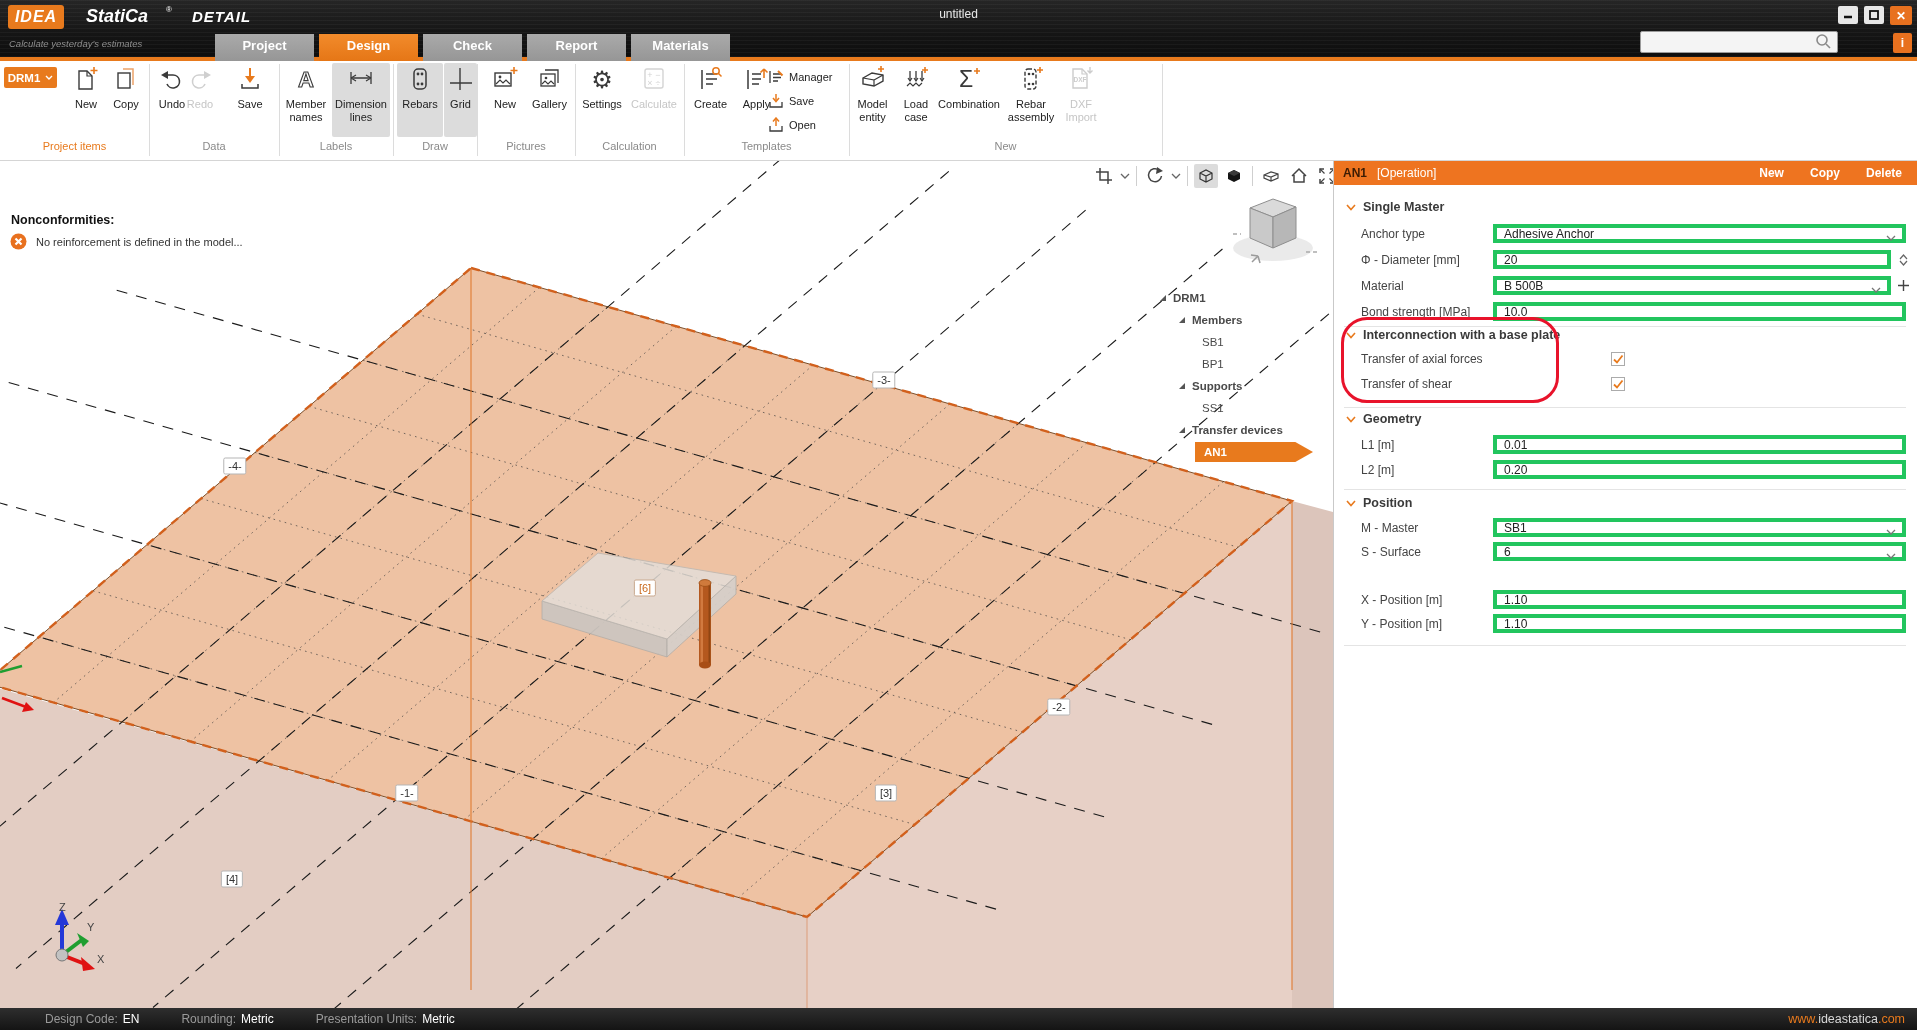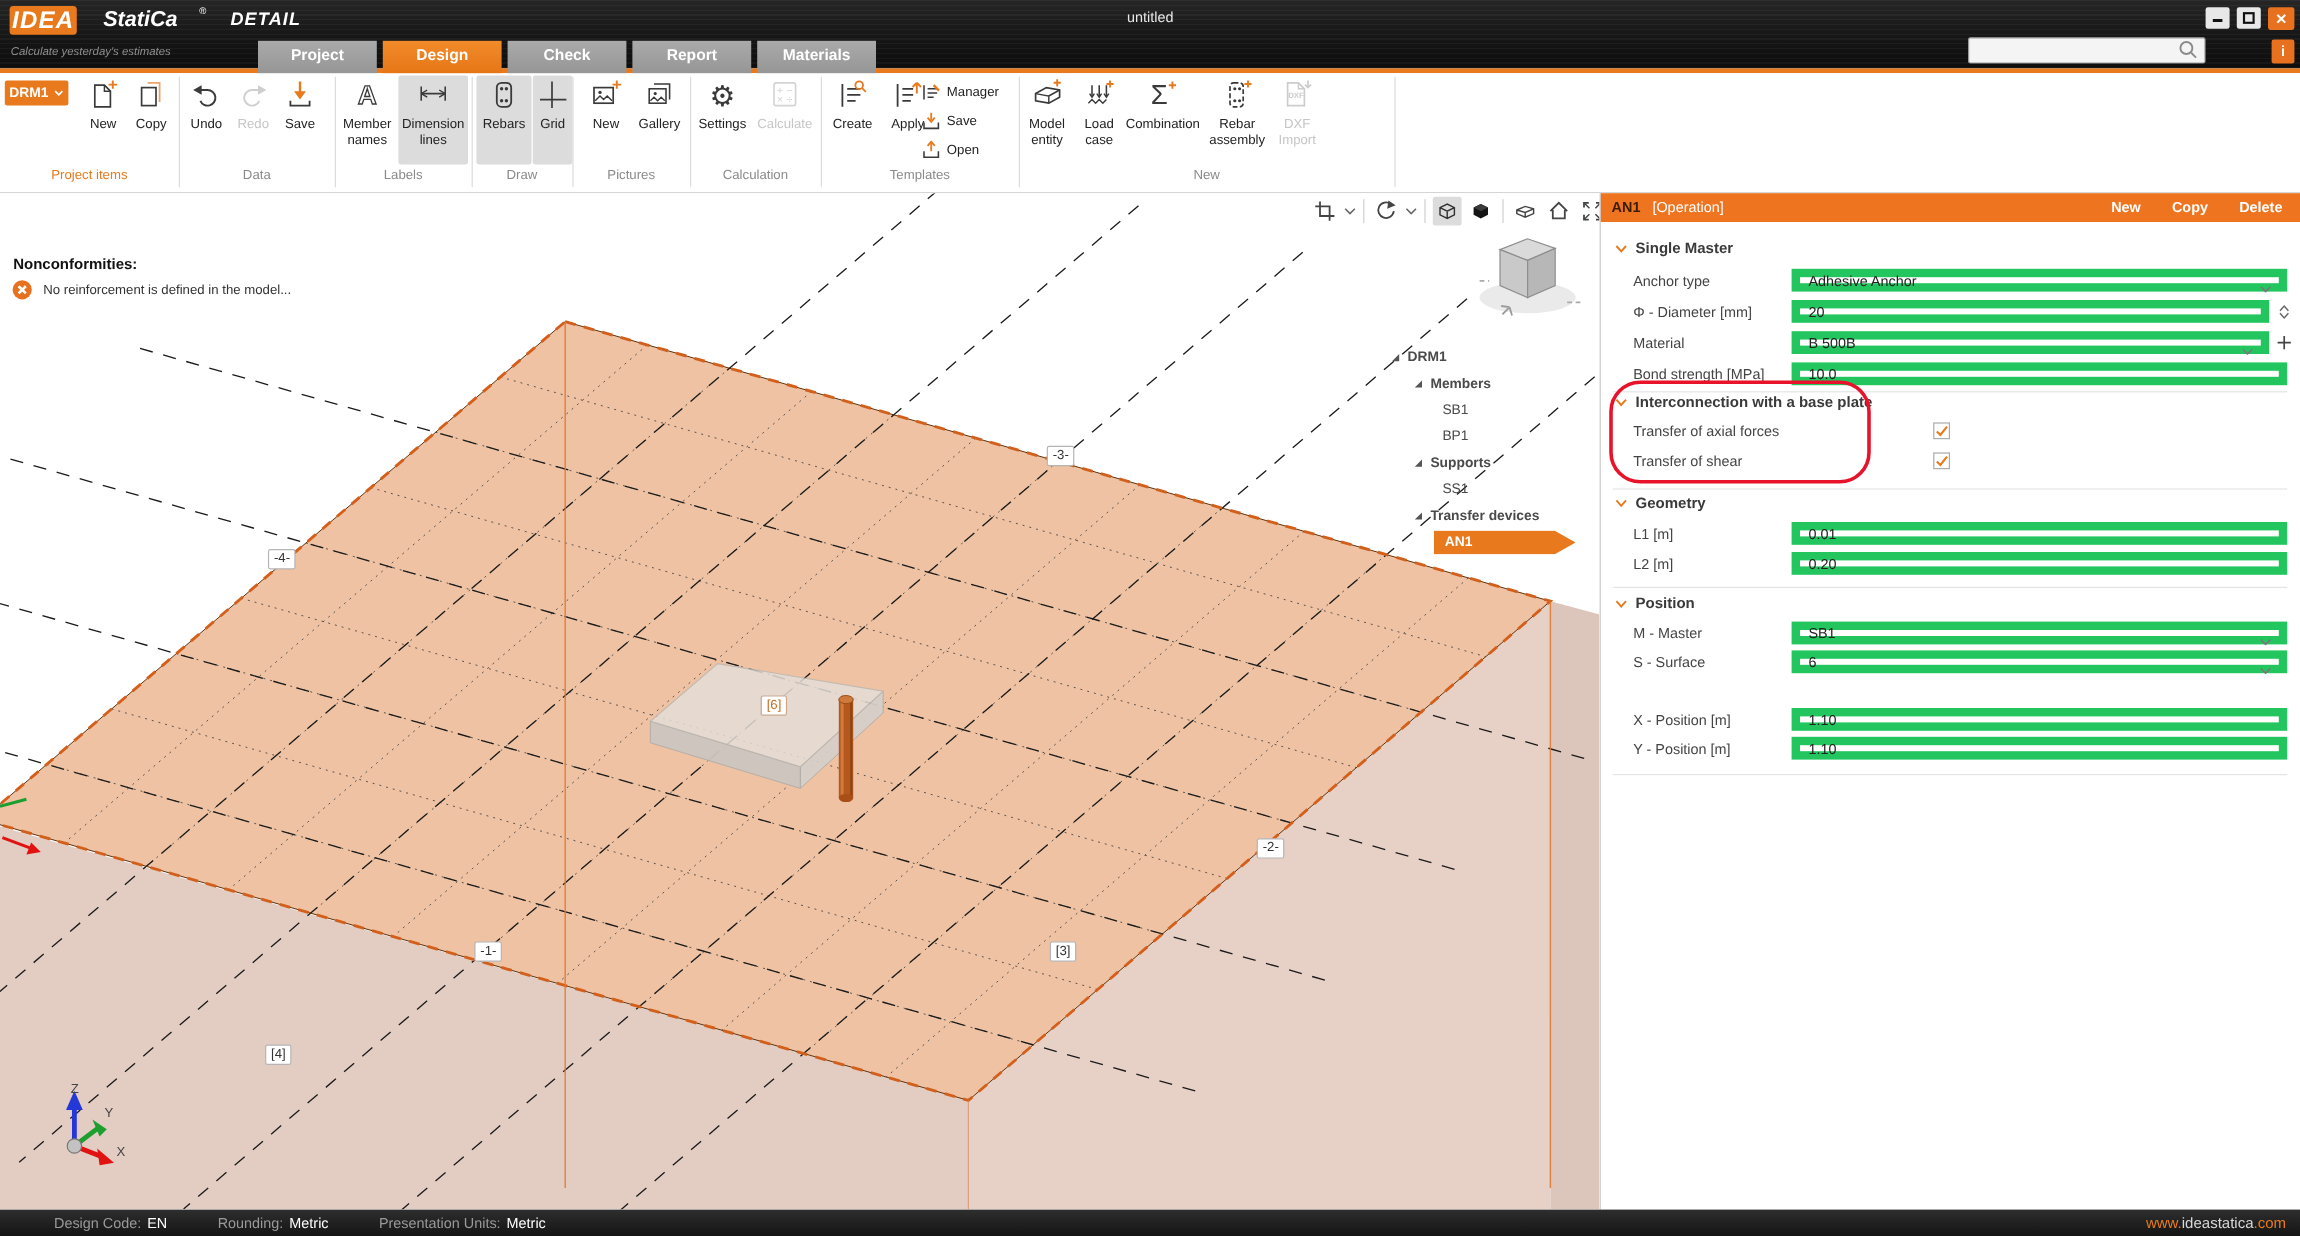--- a/index.html
+++ b/index.html
@@ -8,21 +8,21 @@
   .abs { position:absolute; }
 
   
   #titlebar { position:absolute; left:0; top:0; width:1917px; height:57px;
     background:linear-gradient(180deg,#262626,#161616 55%,#0d0d0d);
   }
   #titlebar:before{ content:""; position:absolute; inset:0;
     background:repeating-linear-gradient(0deg, rgba(255,255,255,.04) 0 1px, transparent 1px 4px); }
   #orange-strip { position:absolute; left:0; top:57px; width:1917px; height:4px; background:#e87a1d; }
   #logo-box { position:absolute; left:8px; top:5px; width:56px; height:24px; background:#e87a1d;
-    border-radius:3px; color:#fff; font-weight:bold; font-style:italic; font-size:20px;
+    border-radius:3px; color:#fff; font-weight:bold; font-style:italic; font-size:16px;
     text-align:center; line-height:24px; letter-spacing:1px; }
   #brand2 { position:absolute; left:86px; top:6px; color:#fff; font-weight:bold; font-style:italic; font-size:18px; }
   #brand-reg { position:absolute; left:166px; top:5px; color:#fff; font-size:8px; }
   #product { position:absolute; left:192px; top:8px; color:#fff; font-weight:bold; font-style:italic;
     font-size:15px; letter-spacing:1px; }
   #tagline { position:absolute; left:9px; top:38px; color:#8f8f8f; font-style:italic; font-size:9.5px; }
   #doc-title { position:absolute; left:50%; top:7px; transform:translateX(-50%);
     color:#e8e8e8; font-size:12px; }
   .winbtn { position:absolute; top:6px; width:20px; height:18px; background:#e8e8e8;
     border-radius:2px; display:flex; align-items:center; justify-content:center; }
@@ -83,21 +83,21 @@
     border-left:1px solid #c9c9c9; }
   #panel-header { position:absolute; left:0; top:0; width:584px; height:24px; background:#ee7420;
     display:flex; align-items:center; font-size:12px; }
   #panel-id { font-weight:bold; color:#3c1c04; margin-left:9px; }
   #panel-type { color:#fff; margin-left:10px; }
   #panel-actions { margin-left:auto; display:flex; gap:26px; padding-right:16px; color:#fff; font-weight:bold; }
   .sec-hdr { position:absolute; left:12px; display:flex; align-items:center; gap:7px;
     font-size:12.5px; font-weight:bold; color:#3a3a3a; }
   .prow { position:absolute; left:27px; height:19px; display:flex; align-items:center; }
   .plbl { width:132px; font-size:12px; color:#444; }
-  .pfield { position:relative; width:413px; height:19px; border:7px solid #22c55e; background:#fff;
+  .pfield { position:relative; width:413px; height:19px; border:4px solid #22c55e; background:#fff;
     font-size:12px; color:#222; padding:0 22px 0 7px; display:flex; align-items:center; }
   .pfield.short { width:398px; }
   .pfield .chev { position:absolute; right:6px; top:7px; }
   .suffix { width:18px; display:flex; flex-direction:column; align-items:center; justify-content:center; margin-left:3px; }
   .psep { position:absolute; left:10px; width:562px; height:1px; background:#e4e4e4; }
   .checkbox { width:14px; height:14px; border:1px solid #ababab; background:#fff; margin-left:118px;
     display:flex; align-items:center; justify-content:center; }
   #annotation { position:absolute; left:7px; top:156px; width:218px; height:86px;
     border:3.5px solid #e8132b; border-radius:26px; pointer-events:none; }
 
@@ -180,21 +180,21 @@
     <div class="ril">Copy</div>
   </div>
 
   <div class="ri" style="left:152px;width:40px">
     <svg class="ric" width="26" height="28">
       <path d="M8 10 h6 a6.5 6.5 0 1 1 -6 9" fill="none" stroke="#3a3a3a" stroke-width="1.6"></path>
       <polygon points="2,10 9,6 9,14" fill="#3a3a3a"></polygon>
       </svg>
     <div class="ril">Undo</div>
   </div>
-  <div class="ri dis" style="left:192px;width:38px">
+  <div class="ri dis" style="left:181px;width:38px">
     <svg class="ric" width="26" height="28">
       <path d="M18 10 h-6 a6.5 6.5 0 1 0 6 9" fill="none" stroke="#cfcfcf" stroke-width="1.6"></path>
       <polygon points="24,10 17,6 17,14" fill="#cfcfcf"></polygon>
       </svg>
     <div class="ril">Redo</div>
   </div>
   <div class="ri" style="left:231px;width:38px">
     <svg class="ric" width="26" height="28">
       <path d="M13 3 v9" stroke="#e87a1d" stroke-width="2"></path>
       <polygon points="8,11 18,11 13,18" fill="#e87a1d"></polygon>

